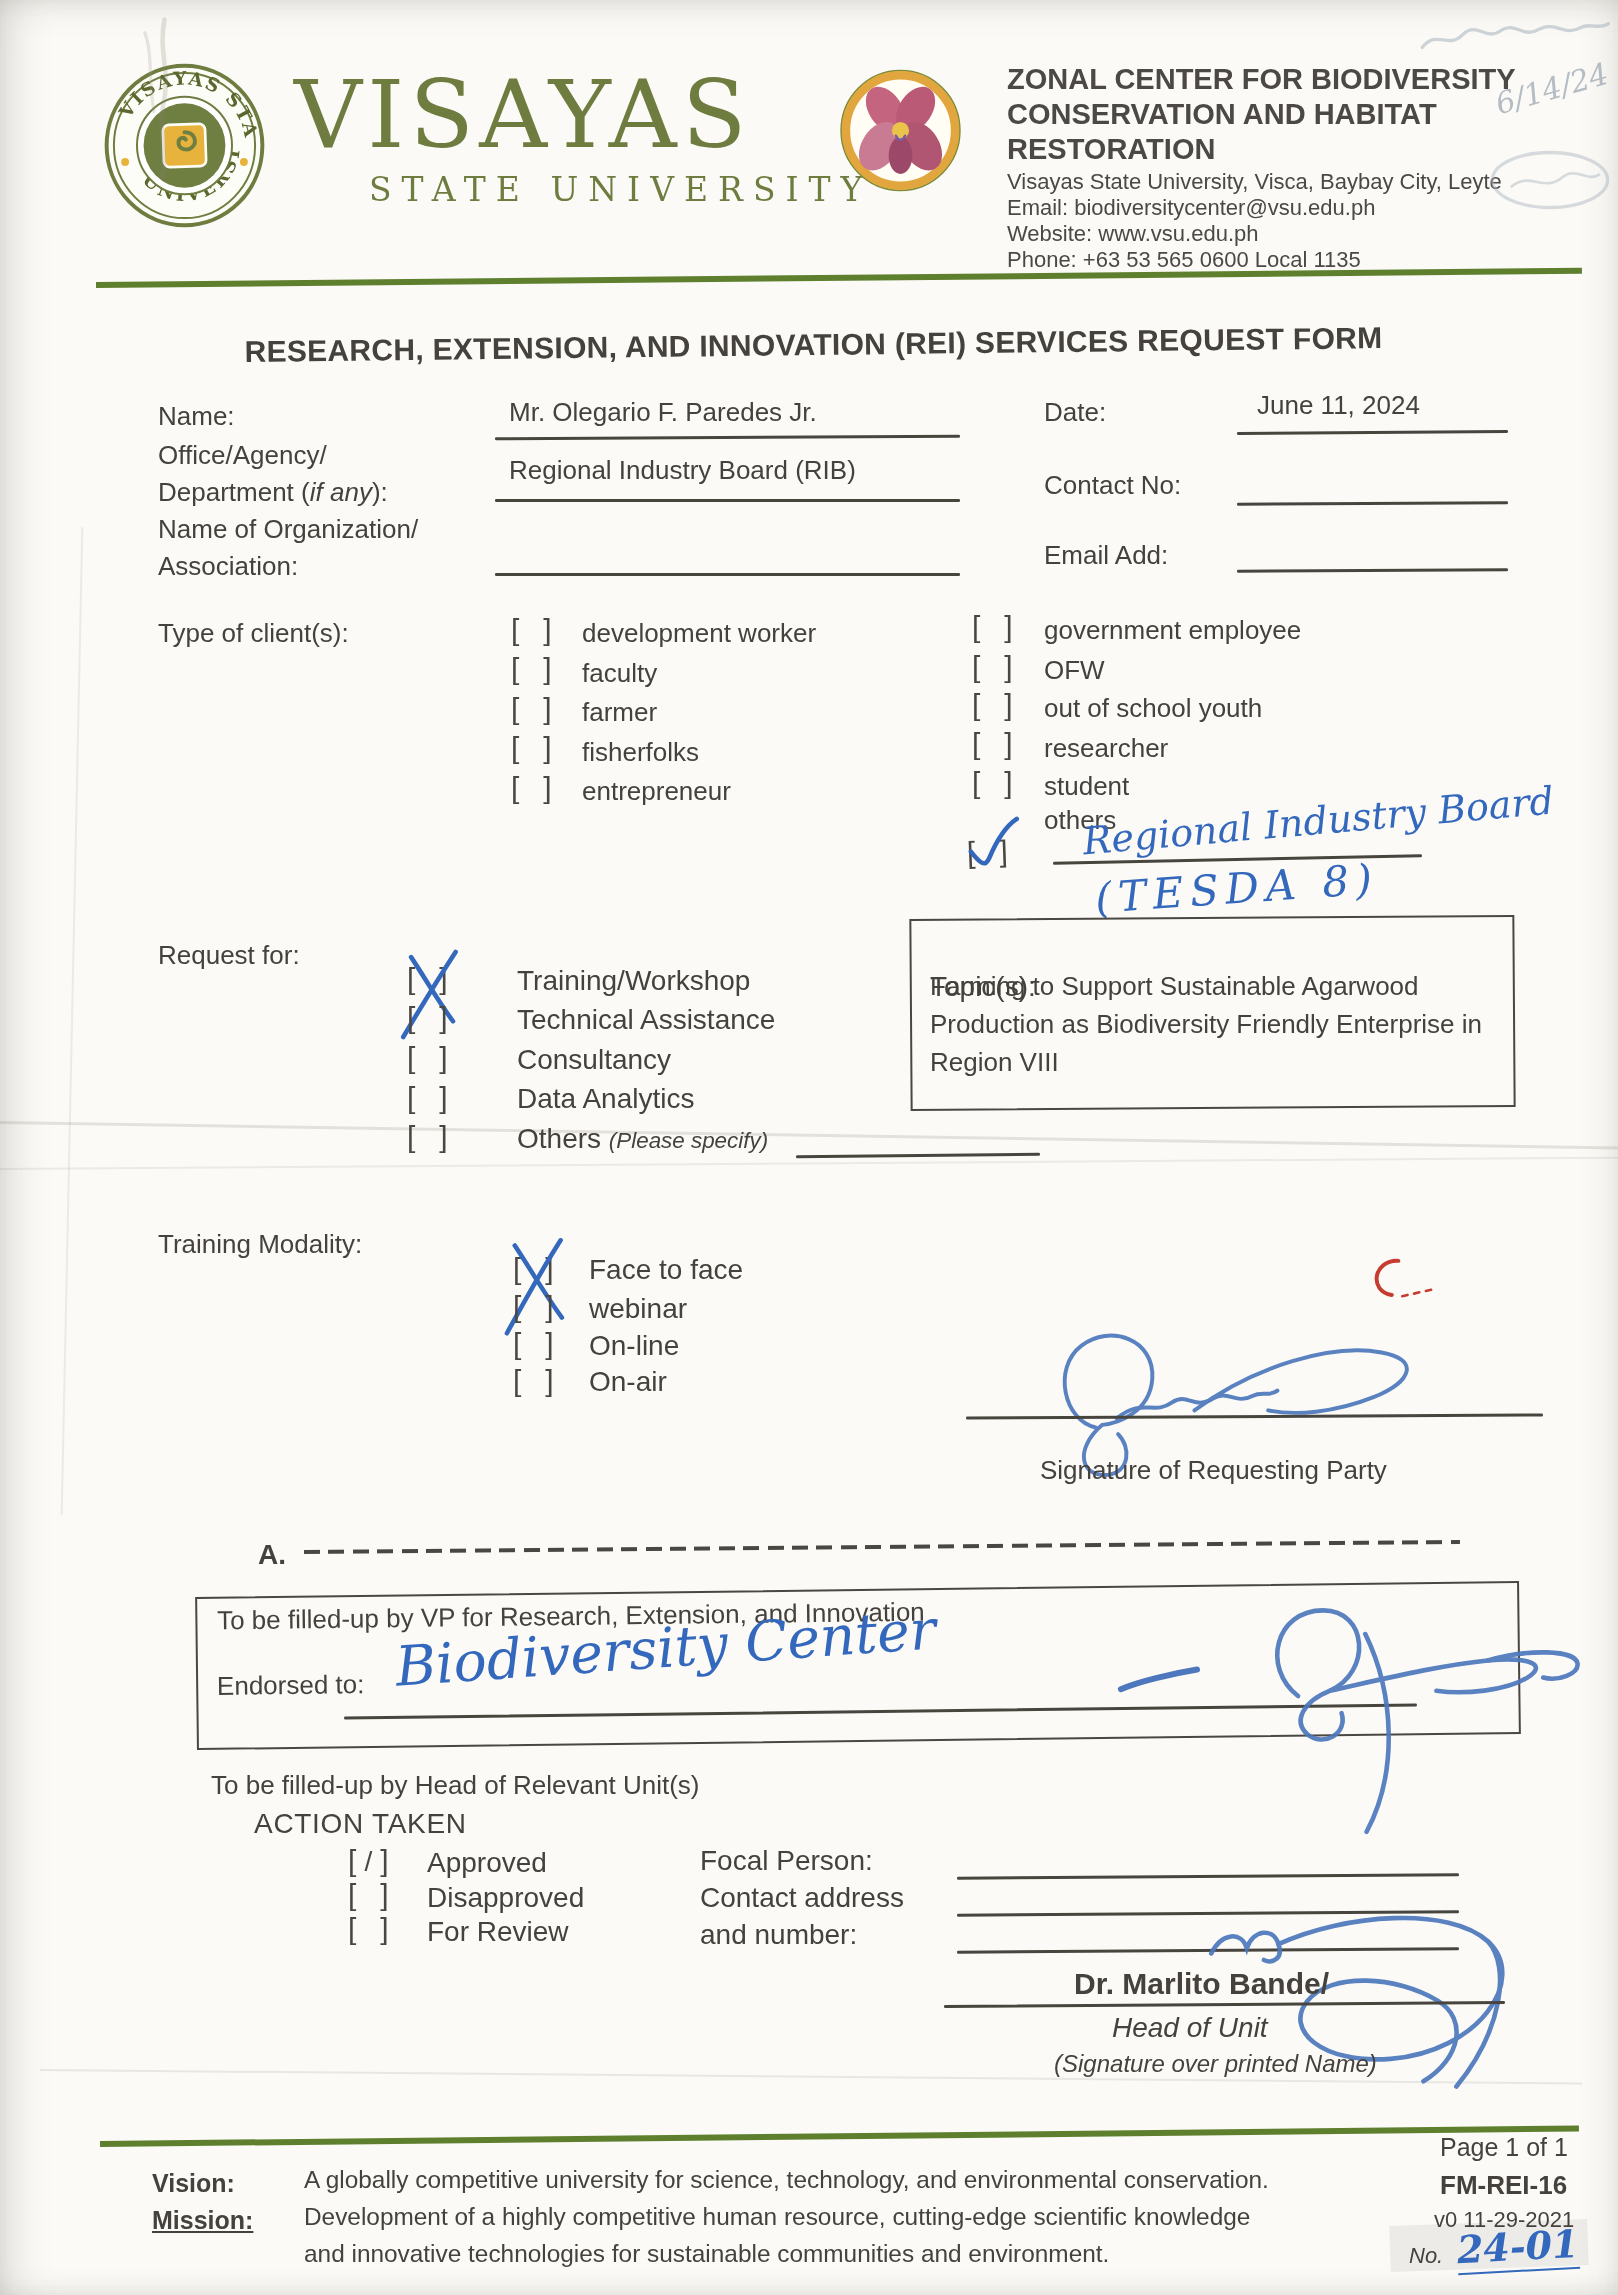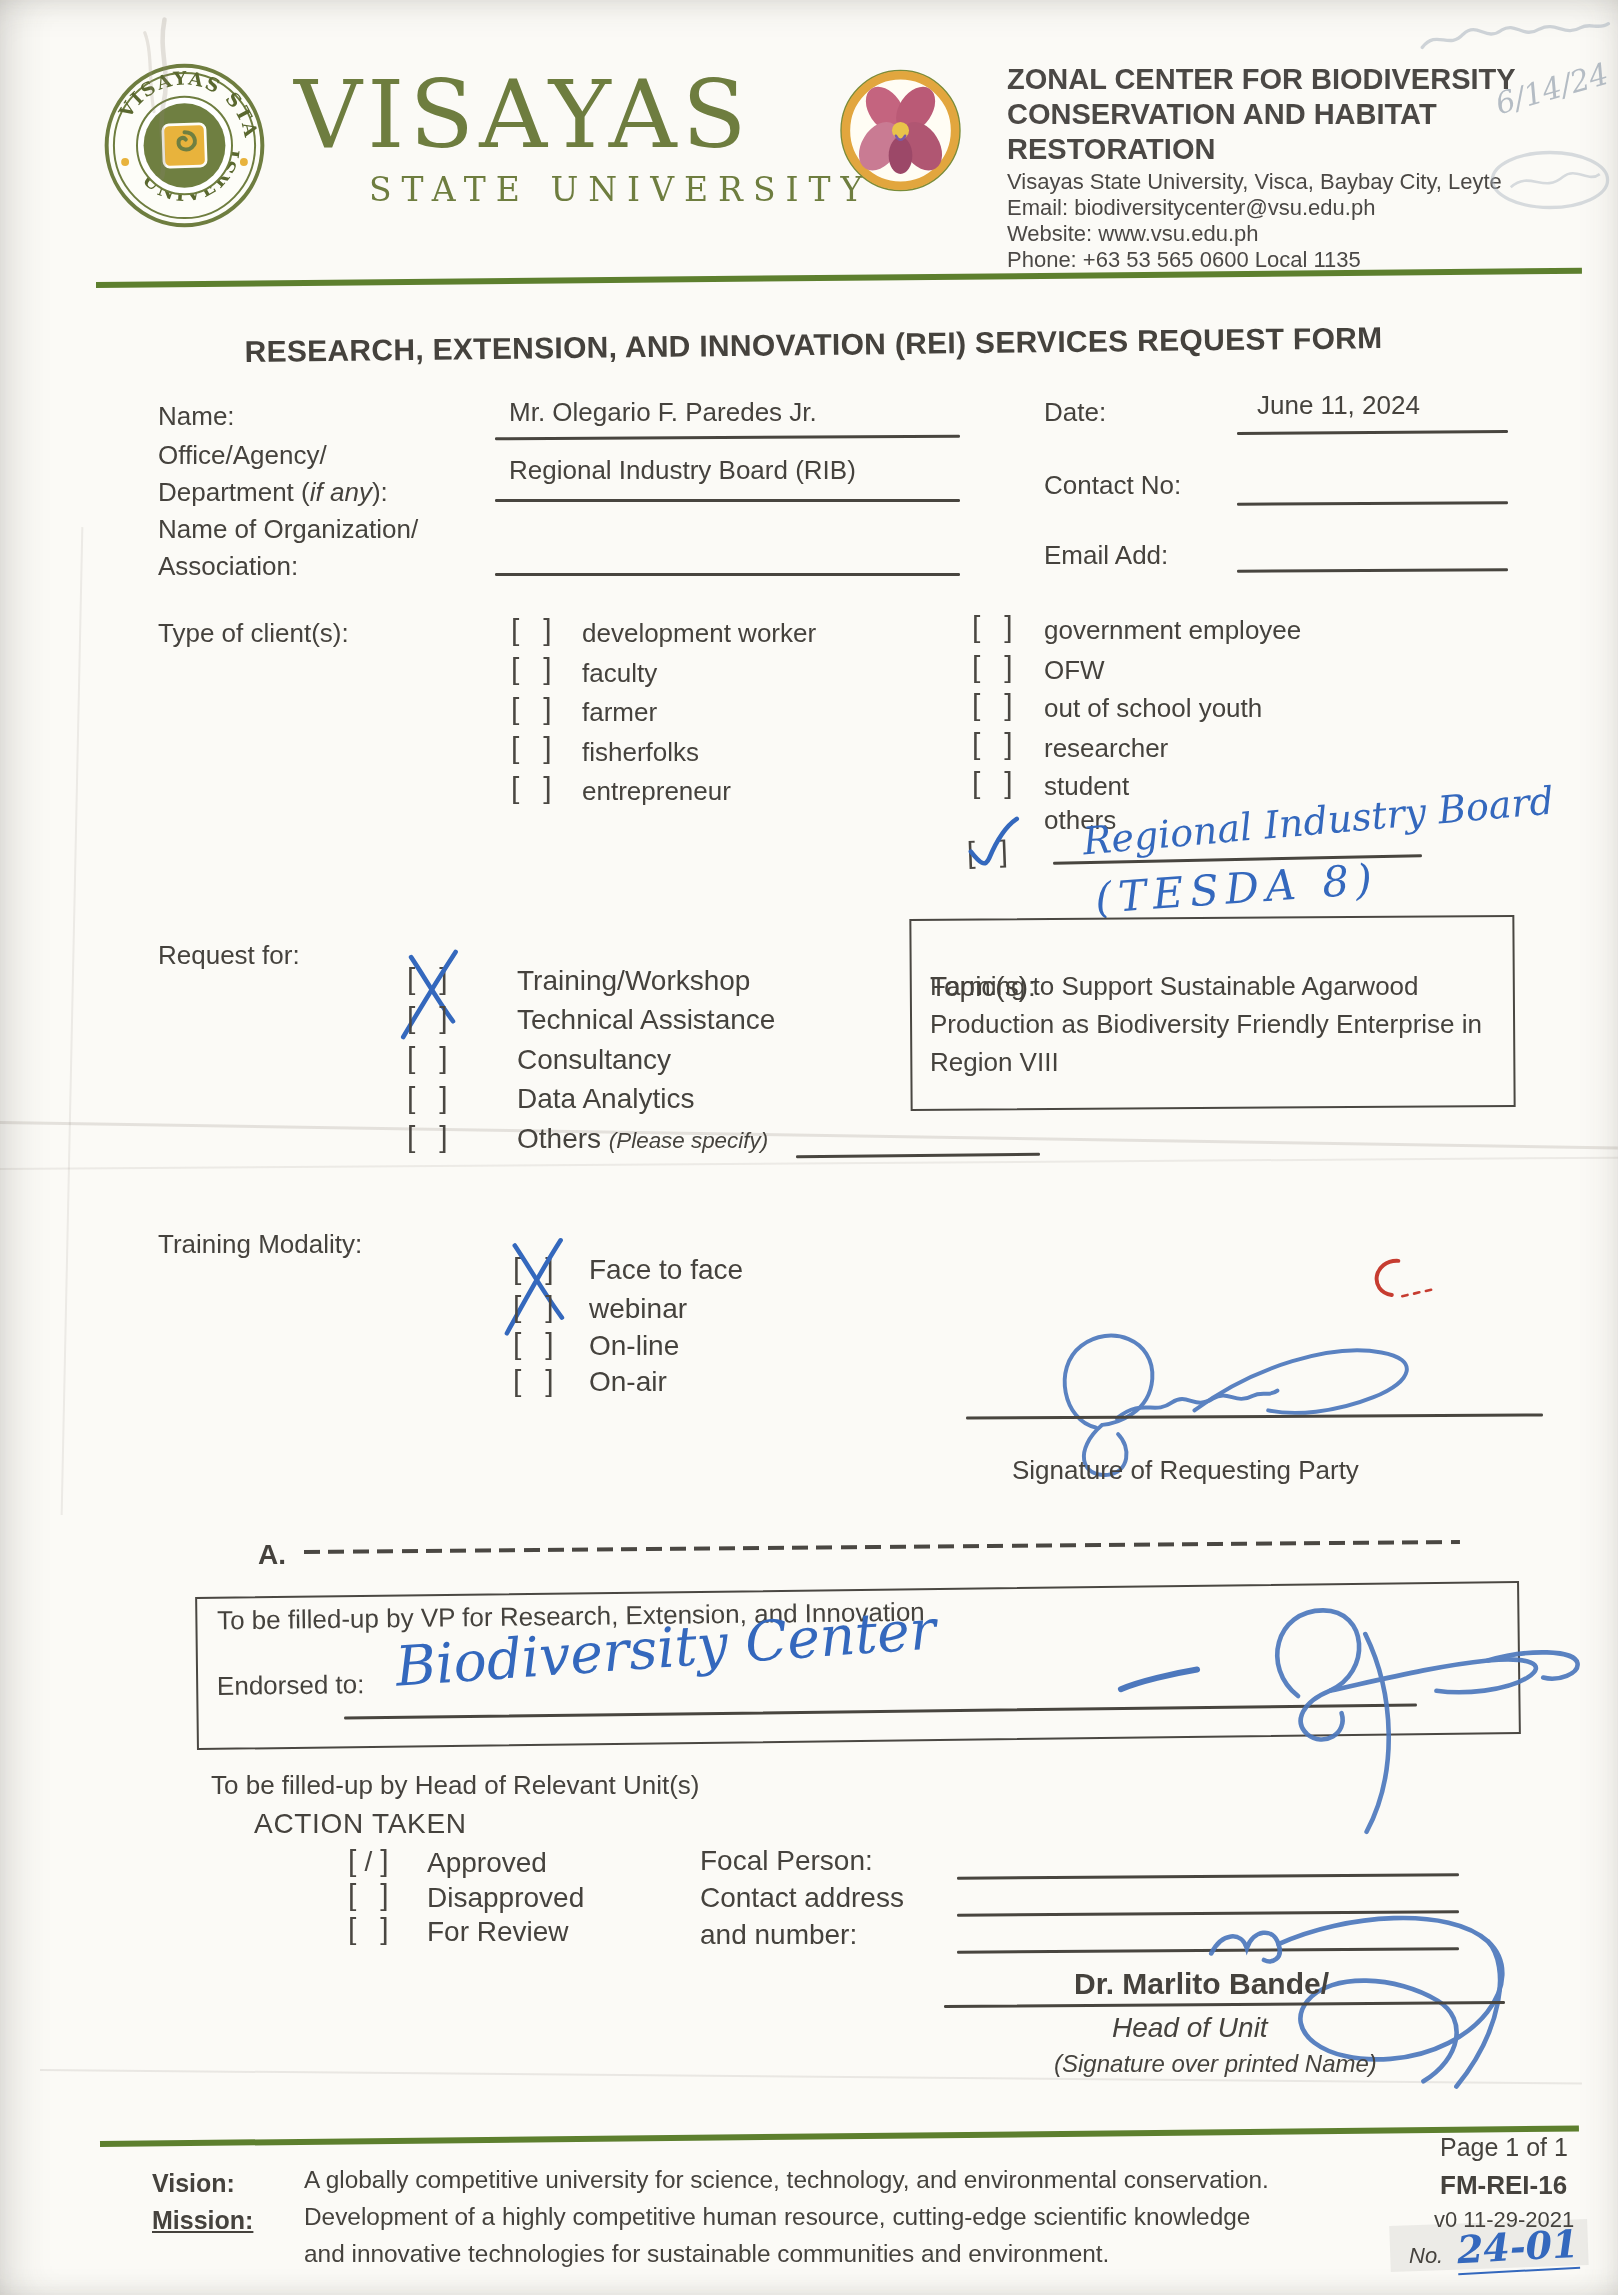--- a/index.html
+++ b/index.html
@@ -212,21 +212,21 @@
   </svg>
 
   <svg style="left:1018px;top:1305px;" width="474" height="191" viewBox="0 0 720 290">
     <g fill="none" stroke="#4d78bd" stroke-width="6" stroke-linecap="round" opacity=".92">
       <path d="M118 186 C70 176 52 96 96 62 C140 28 208 52 204 112 C200 164 150 180 128 182 C84 220 96 262 136 258 C170 254 172 216 152 196"></path>
       <path d="M150 172 C190 140 206 168 234 148 C258 132 268 160 296 142 C320 128 330 152 356 138 C372 130 382 140 394 130"></path>
       <path d="M268 160 C360 92 478 58 552 72 C610 82 600 116 540 140 C480 164 420 168 380 160"></path>
     </g>
   </svg>
   <div class="ln" style="left:966px;top:1415px;width:577px;transform:rotate(-.3deg);"></div>
-  <div class="t lbl40" style="left:1012px;top:1455px;">Signature of Requesting Party</div>
+  <div class="t lbl40" style="left:1040px;top:1455px;">Signature of Requesting Party</div>
 
   <div class="t b lbl42" style="left:258px;top:1539px;">A.</div>
   <div class="dash" style="left:304px;top:1550px;width:1156px;transform:rotate(-.5deg);"></div>
 
   <div class="box" style="left:196px;top:1589px;width:1320px;height:149px;transform:rotate(-.7deg);"></div>
   <div class="t lbl40" style="left:217px;top:1601px;transform:rotate(-.7deg);">To be filled-up by VP for Research, Extension, and Innovation</div>
   <div class="t lbl40" style="left:217px;top:1670px;transform:rotate(-.7deg);">Endorsed to:</div>
   <div class="hand" style="left:395px;top:1616px;font-size:55px;transform:rotate(-4deg);">Biodiversity Center</div>
   <svg style="left:1113px;top:1660px;" width="92" height="40" viewBox="0 0 140 60">
     <path d="M12 44 C40 32 92 20 128 14" fill="none" stroke="#4d78bd" stroke-width="9" stroke-linecap="round"></path>

